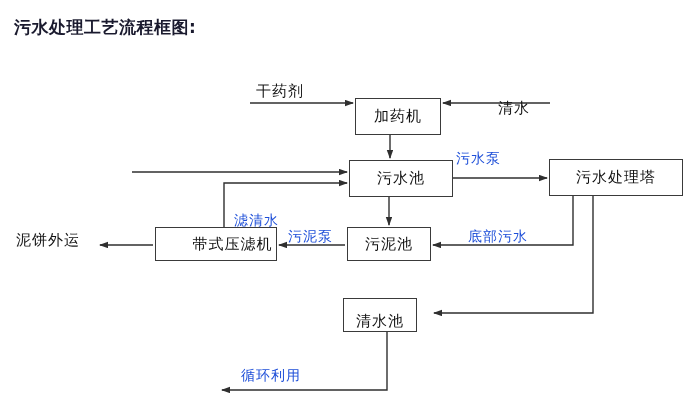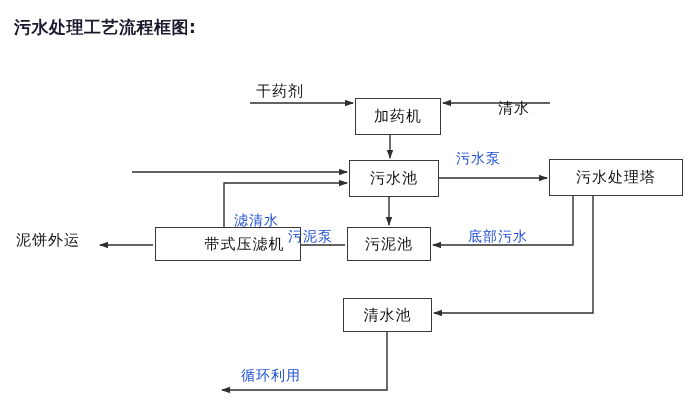--- a/index.html
+++ b/index.html
@@ -104,37 +104,37 @@
 
     <line x1="153" y1="245" x2="100" y2="245" marker-end="url(#ah)"></line>
 
     <polyline points="387,332 387,390 222,390" marker-end="url(#ah)"></polyline>
   </svg>
 
   <div class="node" style="left:355px; top:84px; width:86px; height:37px;margin-top:14px;">
     <span>加药机</span>
   </div>
 
-  <div class="node" style="left:349px; top:160px; width:90px; height:37px;">
+  <div class="node" style="left:349px; top:160px; width:104px; height:37px;">
     <span>污水池</span>
   </div>
 
   <div class="node" style="left:549px; top:159px; width:134px; height:37px;">
     <span>污水处理塔</span>
   </div>
 
-  <div class="node" style="left:155px; top:227px; width:146px; height:34px;padding-left:33px;">
+  <div class="node" style="left:155px; top:227px; width:122px; height:34px;padding-left:33px;">
     <span>带式压滤机</span>
   </div>
 
   <div class="node" style="left:347px; top:227px; width:84px; height:34px;">
     <span>污泥池</span>
   </div>
 
-  <div class="node" style="left:343px; top:298px; width:89px; height:34px;">
+  <div class="node" style="left:343px; top:298px; width:74px; height:34px;align-items:flex-end;">
     <span>清水池</span>
   </div>
 
   <div class="term-label" style="left:256px; top:82px;text-align:center;">干药剂</div>
 
   <div class="term-label" style="left:498px; top:82px;margin-top:17px;">清水</div>
 
 
   <div class="term-label" style="left:16px; top:231px;">泥饼外运</div>
 

